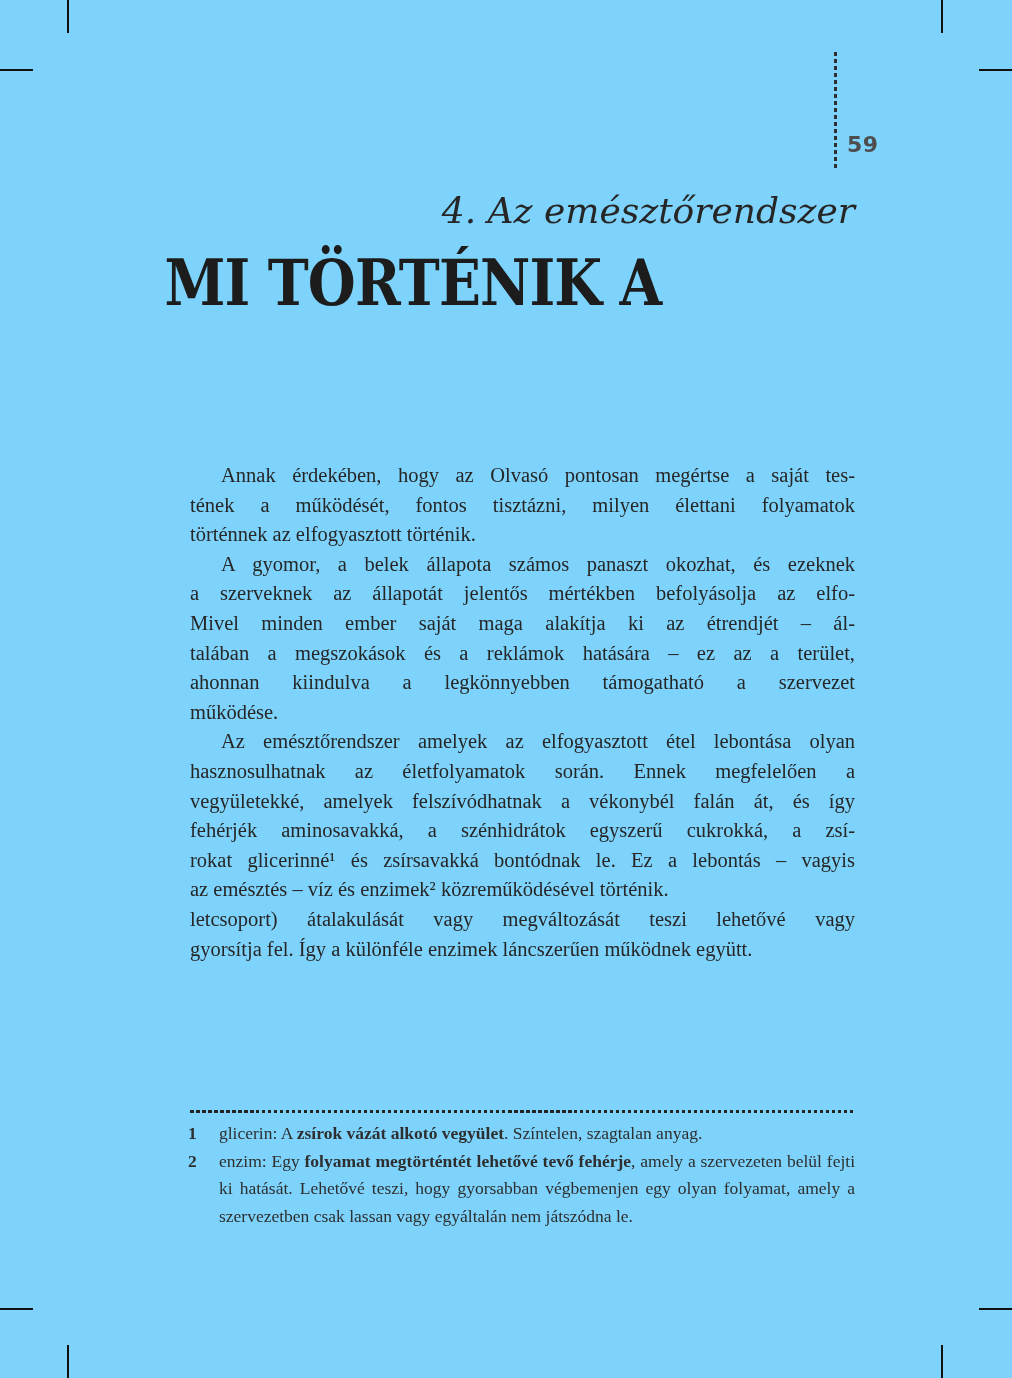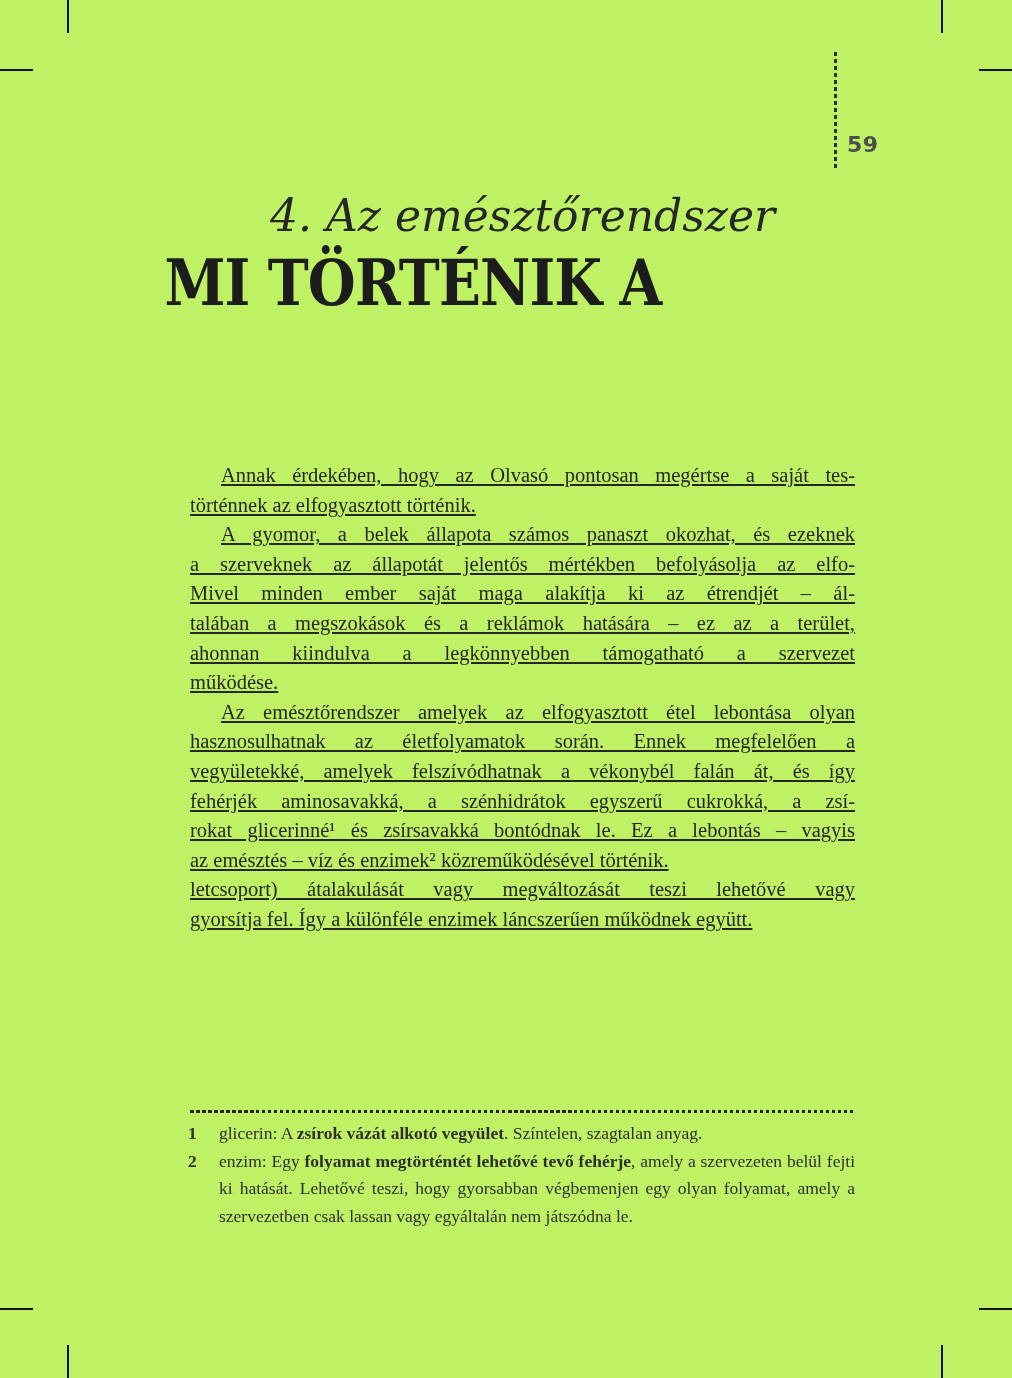--- a/index.html
+++ b/index.html
@@ -1,20 +1,20 @@
 <!DOCTYPE html>
 <html style="--text: #262626; --title: #1c1c1c; --page_number: #4d4d4d; --mark: #111111;"><head>
 <meta charset="utf-8">
 <style>
   html, body { margin: 0; padding: 0; background: #ffffff; }
   .page {
     position: relative;
     width: 1012px;
     height: 1378px;
-    background: #bef264;
+    background: #7dd3fc;
     overflow: hidden;
     font-family: "Liberation Serif", serif;
   }
   
   .mark { position: absolute; background: var(--mark, #111111); }
   .tl-v { left: 67px;  top: 0;      width: 2px;  height: 33px; }
   .tl-h { left: 0;     top: 69px;   width: 33px; height: 2px;  }
   .tr-v { left: 941px; top: 0;      width: 2px;  height: 33px; }
   .tr-h { left: 979px; top: 69px;   width: 33px; height: 2px;  }
   .bl-h { left: 0;     top: 1308px; width: 33px; height: 2px;  }
@@ -33,24 +33,24 @@
     left: 847px; top: 132px;
     font-family: "DejaVu Sans", sans-serif;
     font-weight: bold;
     font-size: 22px;
     letter-spacing: 0.5px;
     color: var(--page_number, #4d4d4d);
   }
   .chapter-heading {
     position: absolute;
     left: 190px; top: 190px; width: 665px;
-    text-align: center;
+    text-align: right;
     font-family: "DejaVu Serif", serif;
     font-style: italic;
-    font-size: 44px;
+    font-size: 36px;
     color: var(--text, #262626);
   }
   .main-title {
     position: absolute;
     left: 124px; top: 247px; width: 797px;
     text-align: left;
     font-family: "DejaVu Serif", serif;
     font-weight: bold;
     font-size: 64px;
     line-height: 71px;
@@ -63,21 +63,21 @@
     transform-origin: 50% 50%;
     white-space: nowrap;
   }
   .body-text {
     position: absolute;
     left: 190px; top: 461px; width: 665px;
     font-size: 20.5px;
     line-height: 29.6px;
     color: var(--text, #262626);
   }
-  .body-line { text-align: justify; text-align-last: justify; text-decoration: underline; }
+  .body-line { text-align: justify; text-align-last: justify; }
   .body-line.last { text-align-last: left; }
   .body-line.indent { text-indent: 31px; }
 
   .footnote-sep {
     position: absolute;
     left: 190px; top: 1110px; width: 665px; height: 3px;
     background: repeating-linear-gradient(to right, #242424 0 3.5px, transparent 3.5px 6px);
   }
   .footnotes {
     position: absolute;
@@ -108,20 +108,21 @@
   <div class="page-number">59</div>
 
   <div class="chapter-heading">4. Az emésztőrendszer</div>
 
   <div class="main-title">
     <div class="title-line"><span>MI TÖRTÉNIK A</span></div>
   </div>
 
   <div class="body-text">
       <div class="body-line indent">Annak érdekében, hogy az Olvasó pontosan megértse a saját tes-</div>
+      <div class="body-line">tének a működését, fontos tisztázni, milyen élettani folyamatok</div>
       <div class="body-line last">történnek az elfogyasztott történik.</div>
       <div class="body-line indent">A gyomor, a belek állapota számos panaszt okozhat, és ezeknek</div>
       <div class="body-line">a szerveknek az állapotát jelentős mértékben befolyásolja az elfo-</div>
       <div class="body-line">Mivel minden ember saját maga alakítja ki az étrendjét – ál-</div>
       <div class="body-line">talában a megszokások és a reklámok hatására – ez az a terület,</div>
       <div class="body-line">ahonnan kiindulva a legkönnyebben támogatható a szervezet</div>
       <div class="body-line last">működése.</div>
       <div class="body-line indent">Az emésztőrendszer amelyek az elfogyasztott étel lebontása olyan</div>
       <div class="body-line">hasznosulhatnak az életfolyamatok során. Ennek megfelelően a</div>
       <div class="body-line">vegyületekké, amelyek felszívódhatnak a vékonybél falán át, és így</div>

